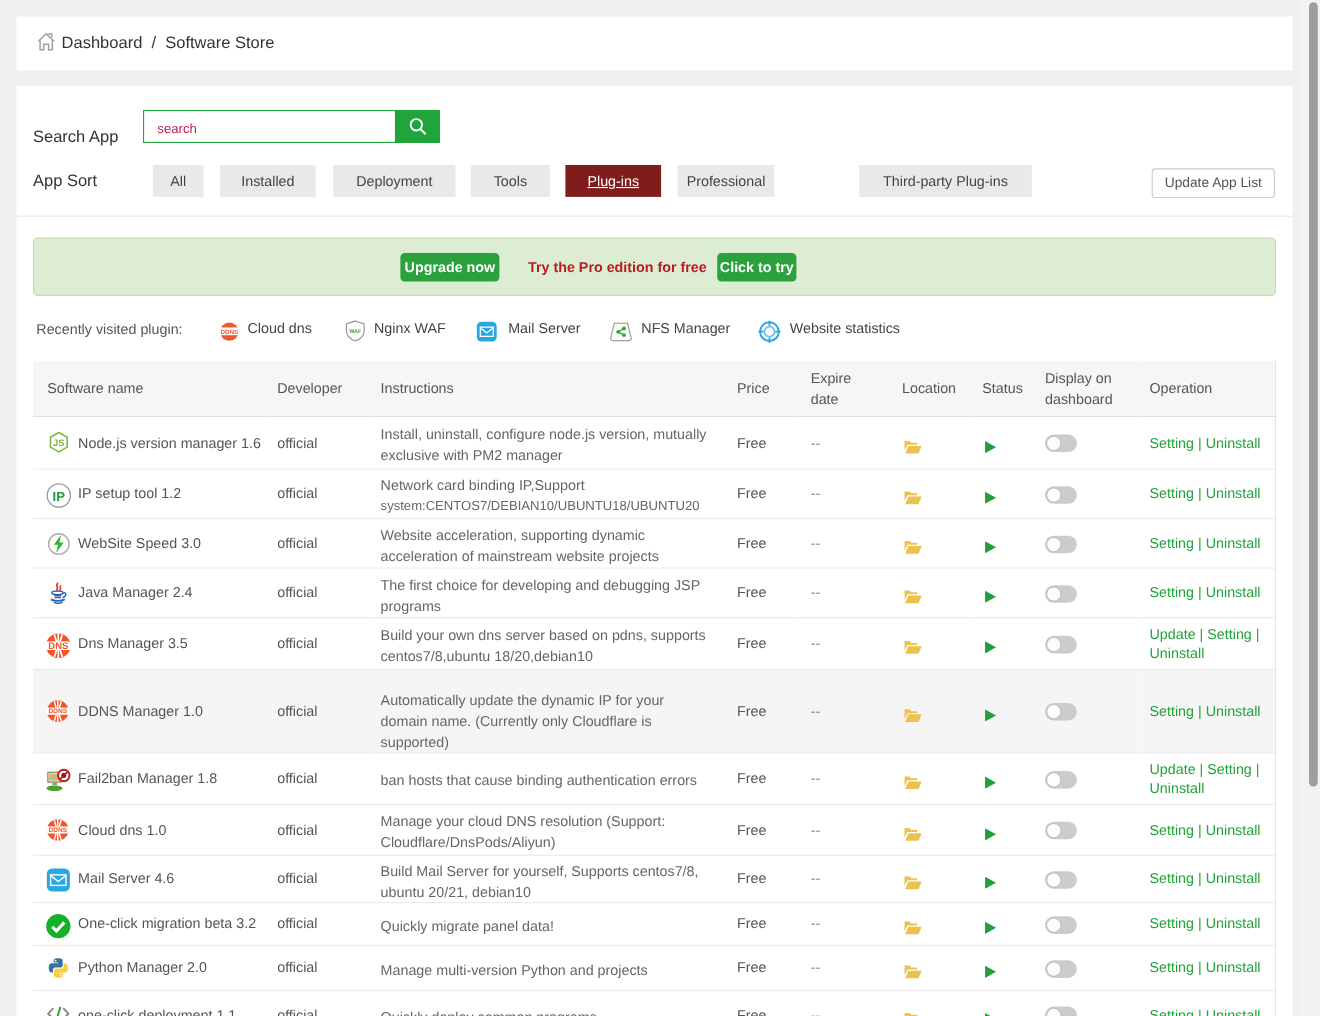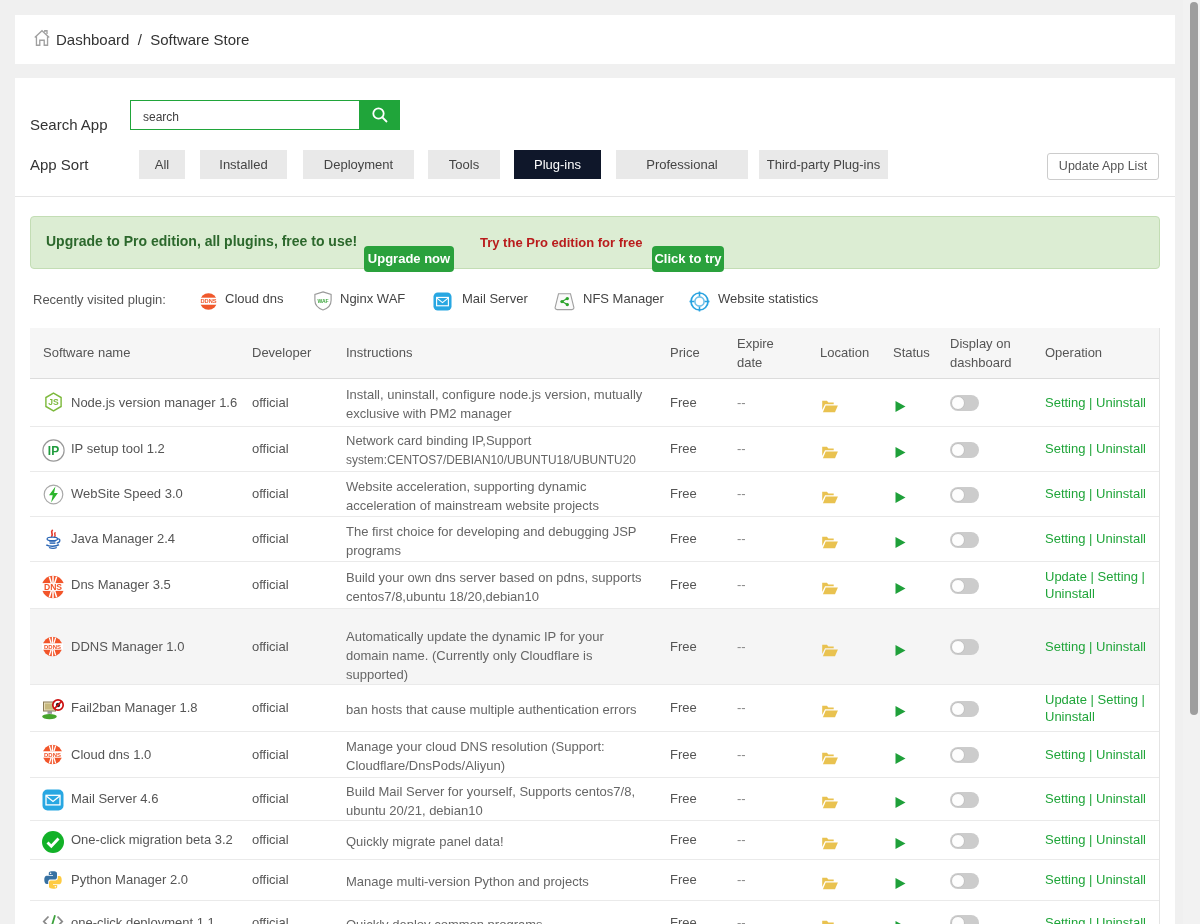--- a/index.html
+++ b/index.html
@@ -3,29 +3,29 @@
 <meta charset="utf-8">
 <style>
 * { margin:0; padding:0; box-sizing:border-box; }
 html,body { width:1200px; height:924px; background:#f0f0f0; font-family:"Liberation Sans",sans-serif; overflow:hidden; position:relative; }
 .abs { position:absolute; }
 .crumb { position:absolute; left:15px; top:15px; width:1160px; height:49px; background:#fff; }
 .crumb .txt { position:absolute; left:41px; top:16px; font-size:15px; color:#333; }
 .main { position:absolute; left:15px; top:78px; width:1160px; height:846px; background:#fff; }
 .lbl { position:absolute; font-size:15px; color:#333; }
 .sinput { position:absolute; left:115px; top:22px; width:230px; height:30px; border:1px solid #20a53a; background:#fff; }
-.sinput span { position:absolute; left:12px; top:9px; font-size:12px; color:#404040; }
+.sinput span { position:absolute; left:12px; top:9px; font-size:12px; color:#be185d; }
 .sbtn { position:absolute; left:345px; top:22px; width:40px; height:30px; background:#20a53a; }
 .sortbtn { position:absolute; top:72px; height:29px; line-height:29px; text-align:center; background:#e9e9e9; color:#444; font-size:13px; }
-.sortbtn.on { background:#0f172a; color:#fff; }
+.sortbtn.on { background:#7f1d1d; color:#fff;text-decoration:underline; }
 .updbtn { position:absolute; left:1032px; top:75px; width:112px; height:27px; line-height:25px; text-align:center; background:#fff; border:1px solid #ccc; border-radius:3px; font-size:12.5px; color:#555; }
 .divider { position:absolute; left:0; top:118px; width:1160px; height:1px; background:#e5e5e5; }
 .banner { position:absolute; left:15px; top:138px; width:1130px; height:53px; background:#dcedd3; border:1px solid #c3ddb4; border-radius:4px; }
 .banner .t1 { position:absolute; left:15px; top:16px; font-size:14px; font-weight:bold; color:#2c682c; }
-.banner .gbtn { position:absolute; top:13px; height:26px; background:#2aa13c; border-radius:4px; color:#fff; font-weight:bold; font-size:13px; text-align:center; line-height:26px;margin-top:16px; }
+.banner .gbtn { position:absolute; top:13px; height:26px; background:#2aa13c; border-radius:4px; color:#fff; font-weight:bold; font-size:13px; text-align:center; line-height:26px; }
 .banner .t2 { position:absolute; left:449px; top:18px; font-size:13px; font-weight:bold; color:#b91c1c; }
 .recent { position:absolute; left:15px; top:214px; font-size:13px; color:#555; }
 .ritem { position:absolute; top:213px; font-size:13px; color:#444; }
 .apptable { position:absolute; left:15px; top:250px; width:1130px; border-collapse:collapse; table-layout:fixed; }
 .apptable th { border-bottom:1px solid #dcdcdc; background:#f6f6f6; font-weight:normal; font-size:13px; color:#555; text-align:left; padding-left:10px; height:50px; line-height:19px; }
 .apptable td { font-size:13px; color:#555; padding-left:10px; border-bottom:1px solid #eaeaea; }
 .apptable th.c1, .apptable td.c1 { padding-left:13px; }
 .apptable th.c9, .apptable td.c9 { padding-right:10px; }
 .apptable td.c3 { font-size:13px; color:#666; line-height:19px; padding-top:4px; }
 .apptable td.c5 { color:#888; }
@@ -57,26 +57,25 @@
         <circle cx="7.5" cy="7.5" r="5.2"></circle>
         <line x1="11.5" y1="11.5" x2="16" y2="16"></line>
       </svg>
     </div>
   <div class="lbl" style="left:15px;top:78px">App Sort</div>
   <div class="sortbtn" style="left:124px;width:46px">All</div>
   <div class="sortbtn" style="left:185px;width:87px">Installed</div>
   <div class="sortbtn" style="left:288px;width:111px">Deployment</div>
   <div class="sortbtn" style="left:413px;width:72px">Tools</div>
   <div class="sortbtn on" style="left:499px;width:87px">Plug-ins</div>
-  <div class="sortbtn" style="left:601px;width:132px">Professional</div>
-  <div class="sortbtn" style="left:744px;width:129px">Third-party Plug-ins</div>
+  <div class="sortbtn" style="left:601px;width:88px">Professional</div>
+  <div class="sortbtn" style="left:766px;width:157px">Third-party Plug-ins</div>
   <div class="updbtn">Update App List</div>
   <div class="divider"></div>
   <div class="banner">
-    <div class="t1">Upgrade to Pro edition, all plugins, free to use!</div>
     <div class="gbtn" style="left:333px;width:90px">Upgrade now</div>
     <div class="t2">Try the Pro edition for free</div>
     <div class="gbtn" style="left:621px;width:72px">Click to try</div>
   </div>
   <div class="recent" style="left:18px">Recently visited plugin:</div>
     <svg class="abs" style="left:184px;top:214px" width="19" height="19" viewBox="0 0 20 20">
       <circle cx="10" cy="10" r="8.8" fill="#f0582b"></circle>
       <rect x="0" y="6" width="20" height="7.4" fill="#fff"></rect>
       <text x="10" y="12" font-size="6" font-weight="bold" fill="#f0582b" text-anchor="middle" font-family="Liberation Sans">DDNS</text>
     </svg>
@@ -309,21 +308,21 @@
           <td class="c1"><span class="icobox"><svg width="24" height="22" viewBox="0 0 24 22" style="vertical-align:middle;margin-left:-2px">
                 <rect x="2.5" y="4" width="12" height="9" fill="#e8debc" stroke="#8a7a55" stroke-width="1"></rect>
                 <rect x="4" y="5.5" width="9" height="6" fill="#c8b97e"></rect>
                 <rect x="6.5" y="13" width="4.5" height="2.8" fill="#999"></rect>
                 <ellipse cx="8.5" cy="18.6" rx="7.3" ry="2.6" fill="#46a42c"></ellipse>
                 <circle cx="17" cy="7" r="5.2" fill="#fff" stroke="#cc1111" stroke-width="1.7"></circle>
                 <circle cx="17" cy="7" r="2.2" fill="#222"></circle>
                 <line x1="13.2" y1="10.8" x2="20.8" y2="3.2" stroke="#cc1111" stroke-width="1.7"></line>
               </svg></span><span class="nm">Fail2ban Manager 1.8</span></td>
           <td>official</td>
-          <td class="c3">ban hosts that cause multiple authentication errors</td>
+          <td class="c3">ban hosts that cause binding authentication errors</td>
           <td>Free</td>
           <td class="c5">--</td>
           <td>
             <svg width="16" height="13" viewBox="0 0 16 13" style="display:block;margin-top:8px;margin-left:2px">
               <path d="M0.2 0.8 h4.7 l1.5 1.7 h5.3 v1.8 h-8.7 l-2.8 5.6 z" fill="#e9c250"></path>
               <path d="M3.7 5.4 h12.2 l-2.9 6.9 H0.9 z" fill="#e9c250"></path>
             </svg>
           </td>
           <td style="padding-left:12px">
             <svg width="11" height="11" viewBox="0 0 10 11" style="display:block;margin-top:8px">

